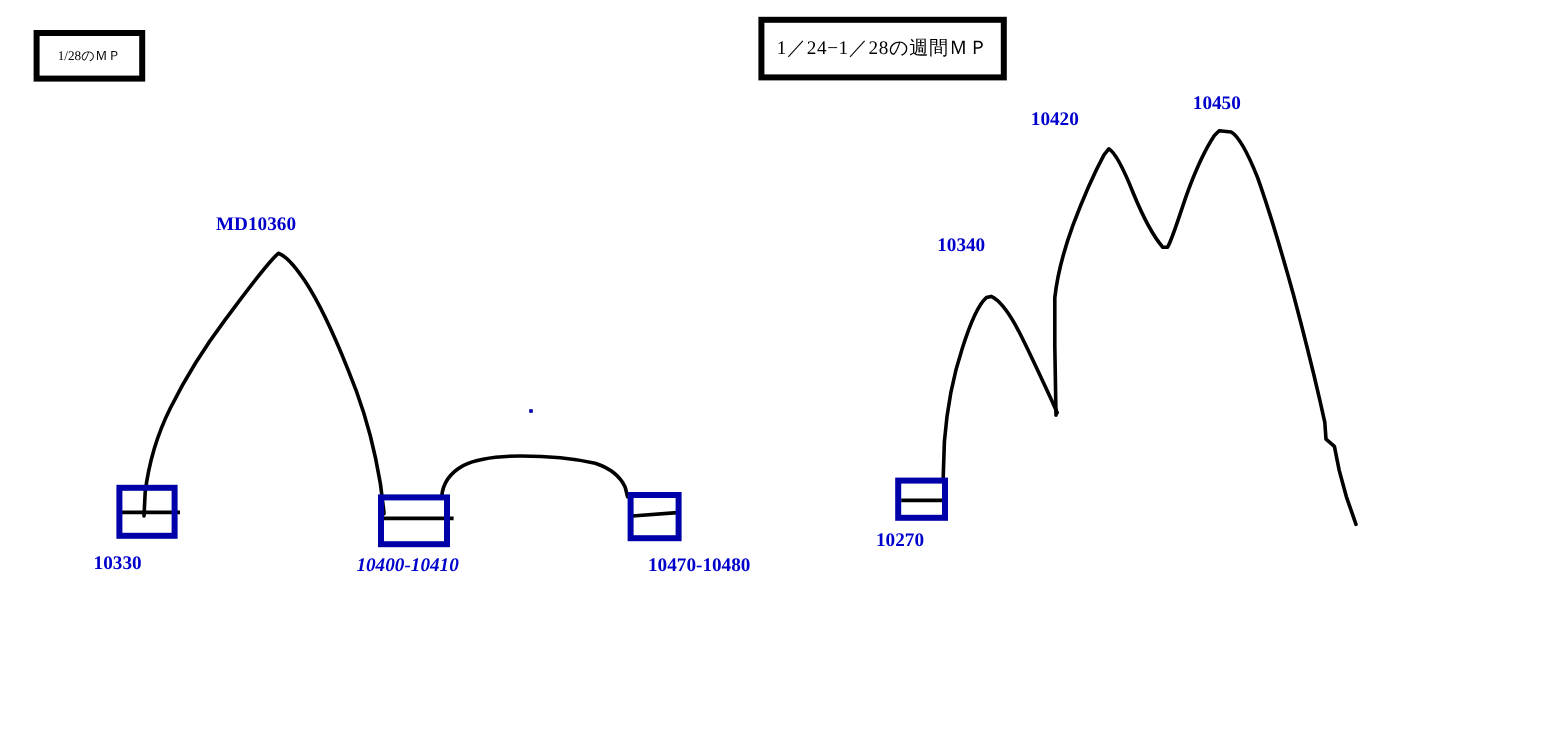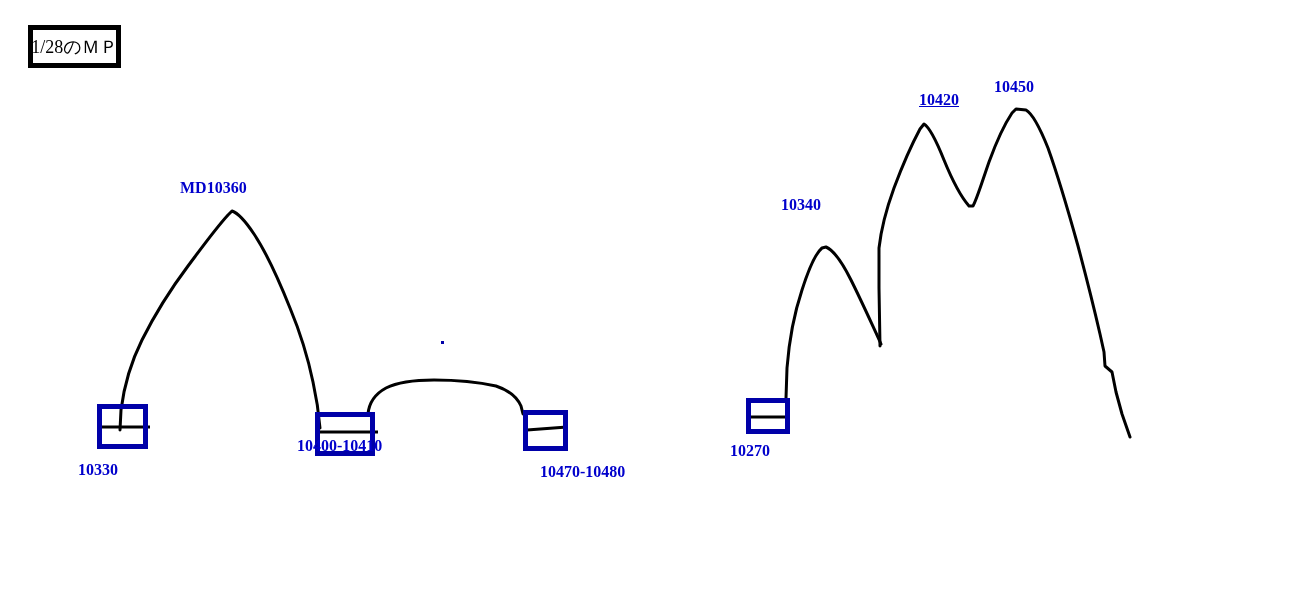--- a/index.html
+++ b/index.html
@@ -28,21 +28,21 @@
     box-sizing: border-box;
     color: #000000;
     white-space: nowrap;
   }
   #title-box-left {
     left: 28px;
     top: 25px;
     width: 93px;
     height: 43px;
     font-family: "Liberation Serif", "DejaVu Serif", serif;
-    font-size: 18px;
+    font-size: 11px;
     letter-spacing: 0px;
   }
   #title-box-right {
     left: 632px;
     top: 14px;
     width: 207px;
     height: 53px;
     font-family: "Liberation Serif", "DejaVu Serif", serif;
     font-size: 16px;
     letter-spacing: 0.5px;
@@ -141,27 +141,30 @@
     <span>1/28のＭＰ</span>
   </div>
 
   <div class="value-label" style="left:180px; top:179px;">MD10360</div>
 
   <div class="poc-box" style="left:97px; top:404px; width:51px; height:45px;"></div>
   <div class="poc-box" style="left:315px; top:412px; width:60px; height:44px;"></div>
   <div class="poc-box" style="left:523px; top:410px; width:45px; height:41px;"></div>
 
   <div class="value-label" style="left:78px; top:461px;">10330</div>
-  <div class="value-label" style="left:297px; top:437px;">10400-10410</div>
+  <div class="value-label" style="left:297px; top:463px;font-style:italic;">10400-10410</div>
   <div class="value-label" style="left:540px; top:463px;">10470-10480</div>
 
   <div class="dot-artifact" style="left:441px; top:341px;"></div>
 
+  <div class="title-box" id="title-box-right">
+    <span>1／24−1／28の週間ＭＰ</span>
+  </div>
 
   <div class="value-label" style="left:781px; top:196px;">10340</div>
-  <div class="value-label" style="left:919px; top:91px;text-decoration:underline;">10420</div>
+  <div class="value-label" style="left:859px; top:91px;">10420</div>
   <div class="value-label" style="left:994px; top:78px;text-align:center;">10450</div>
 
   <div class="poc-box" style="left:746px; top:398px; width:44px; height:36px;"></div>
 
   <div class="value-label" style="left:730px; top:442px;">10270</div>
 
 </div>
 
 </body></html>

